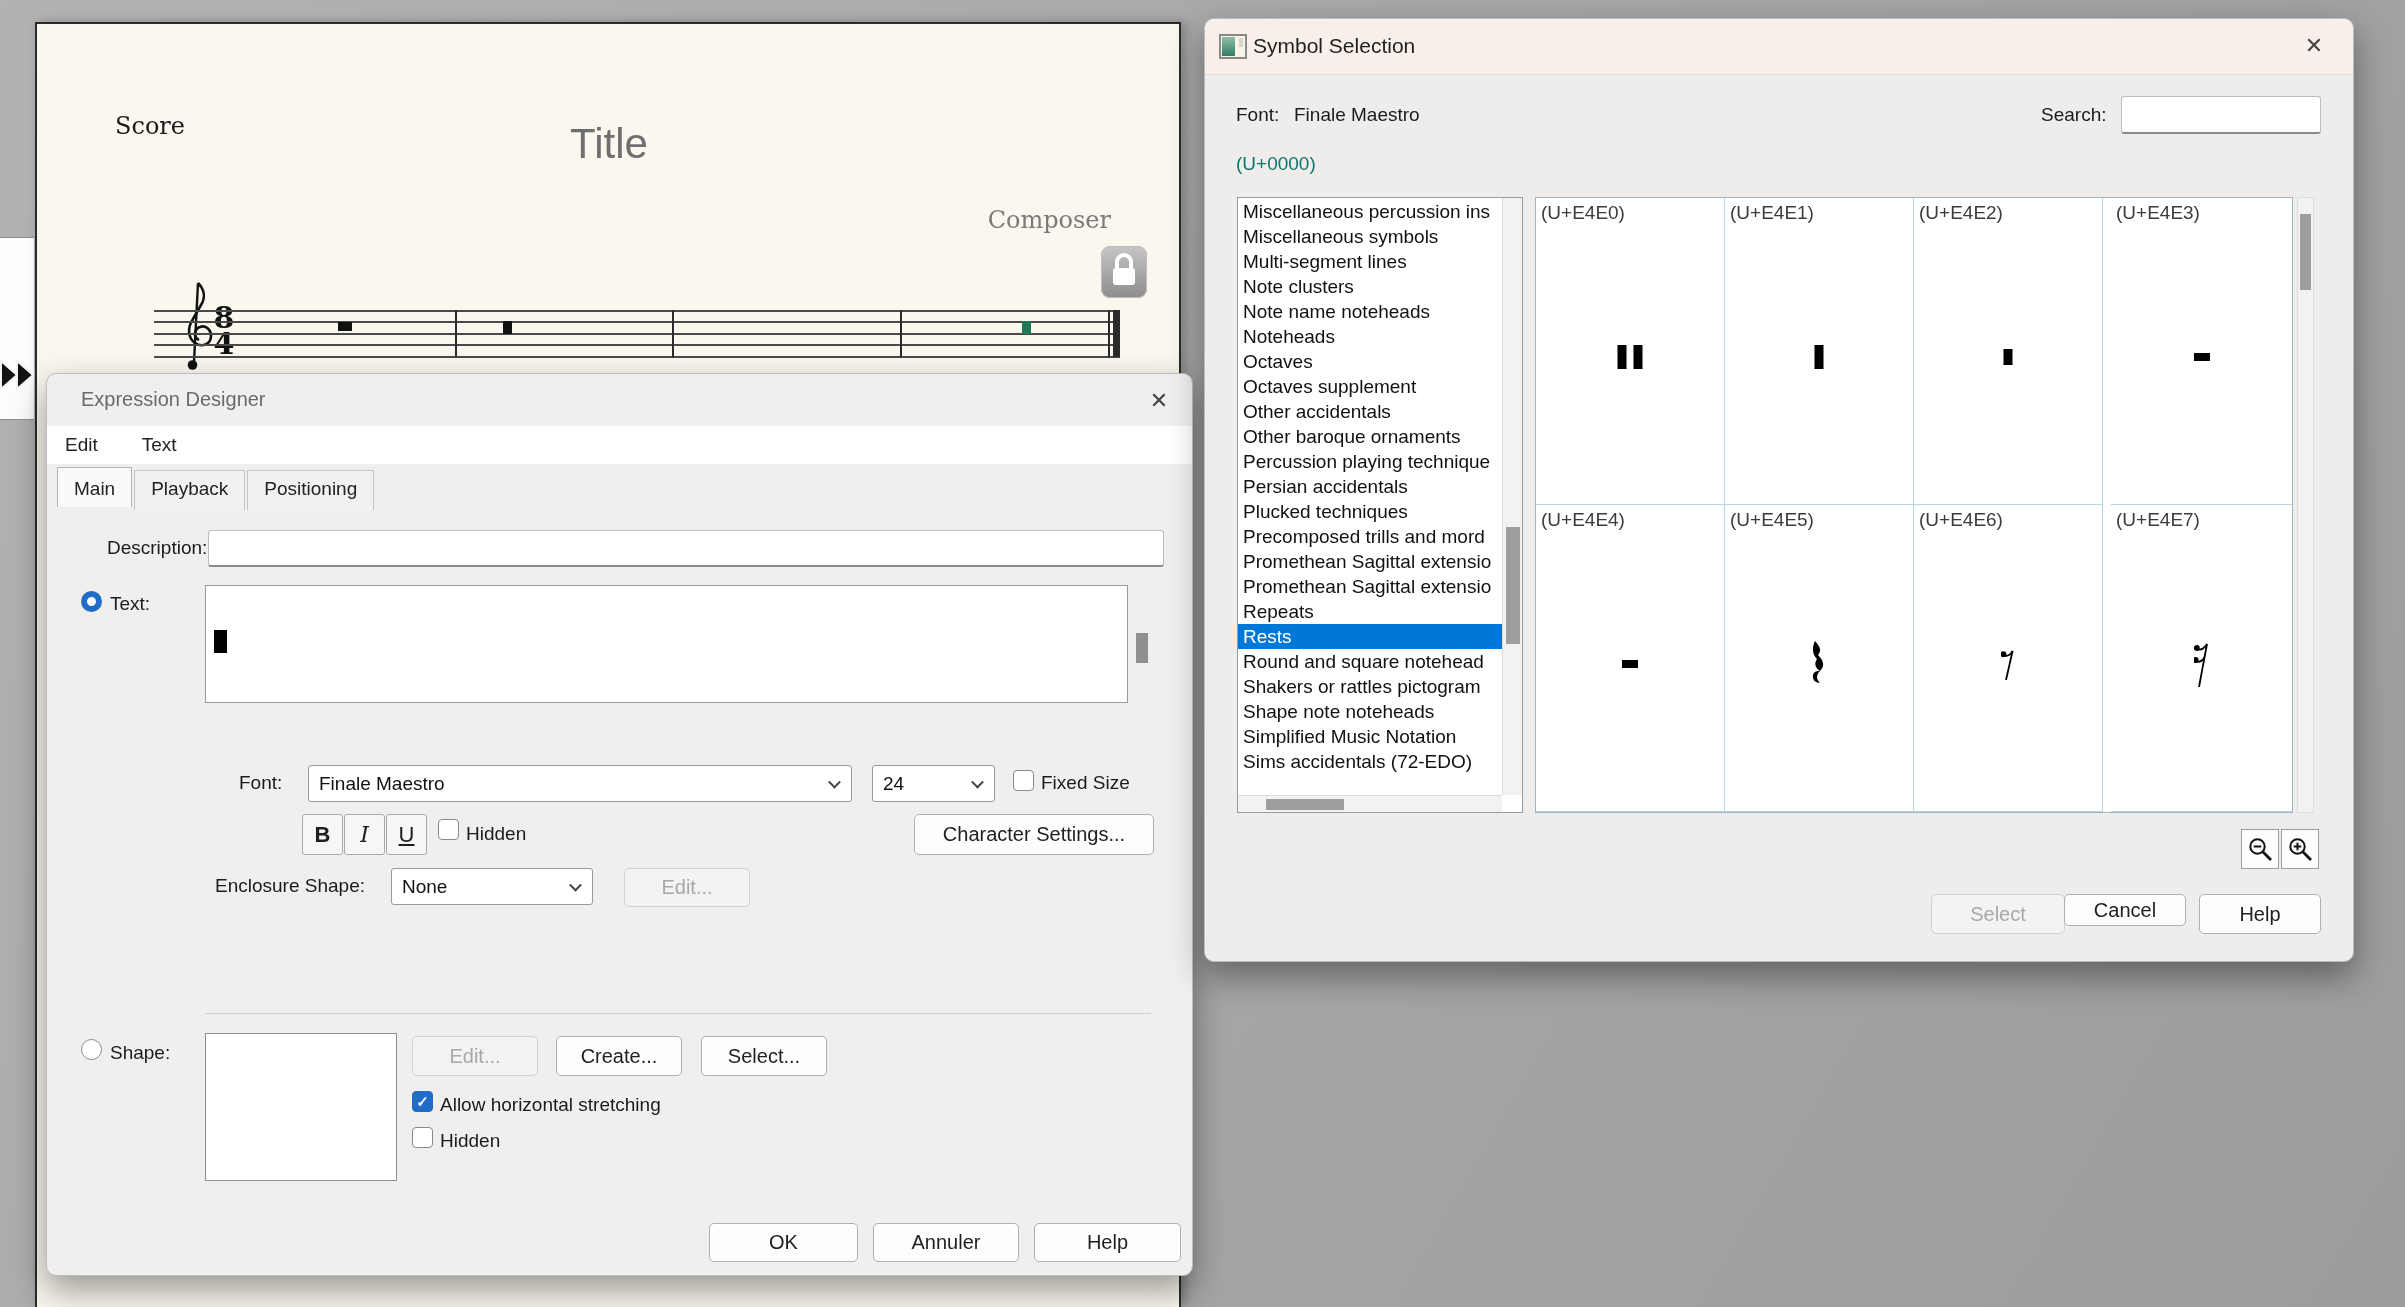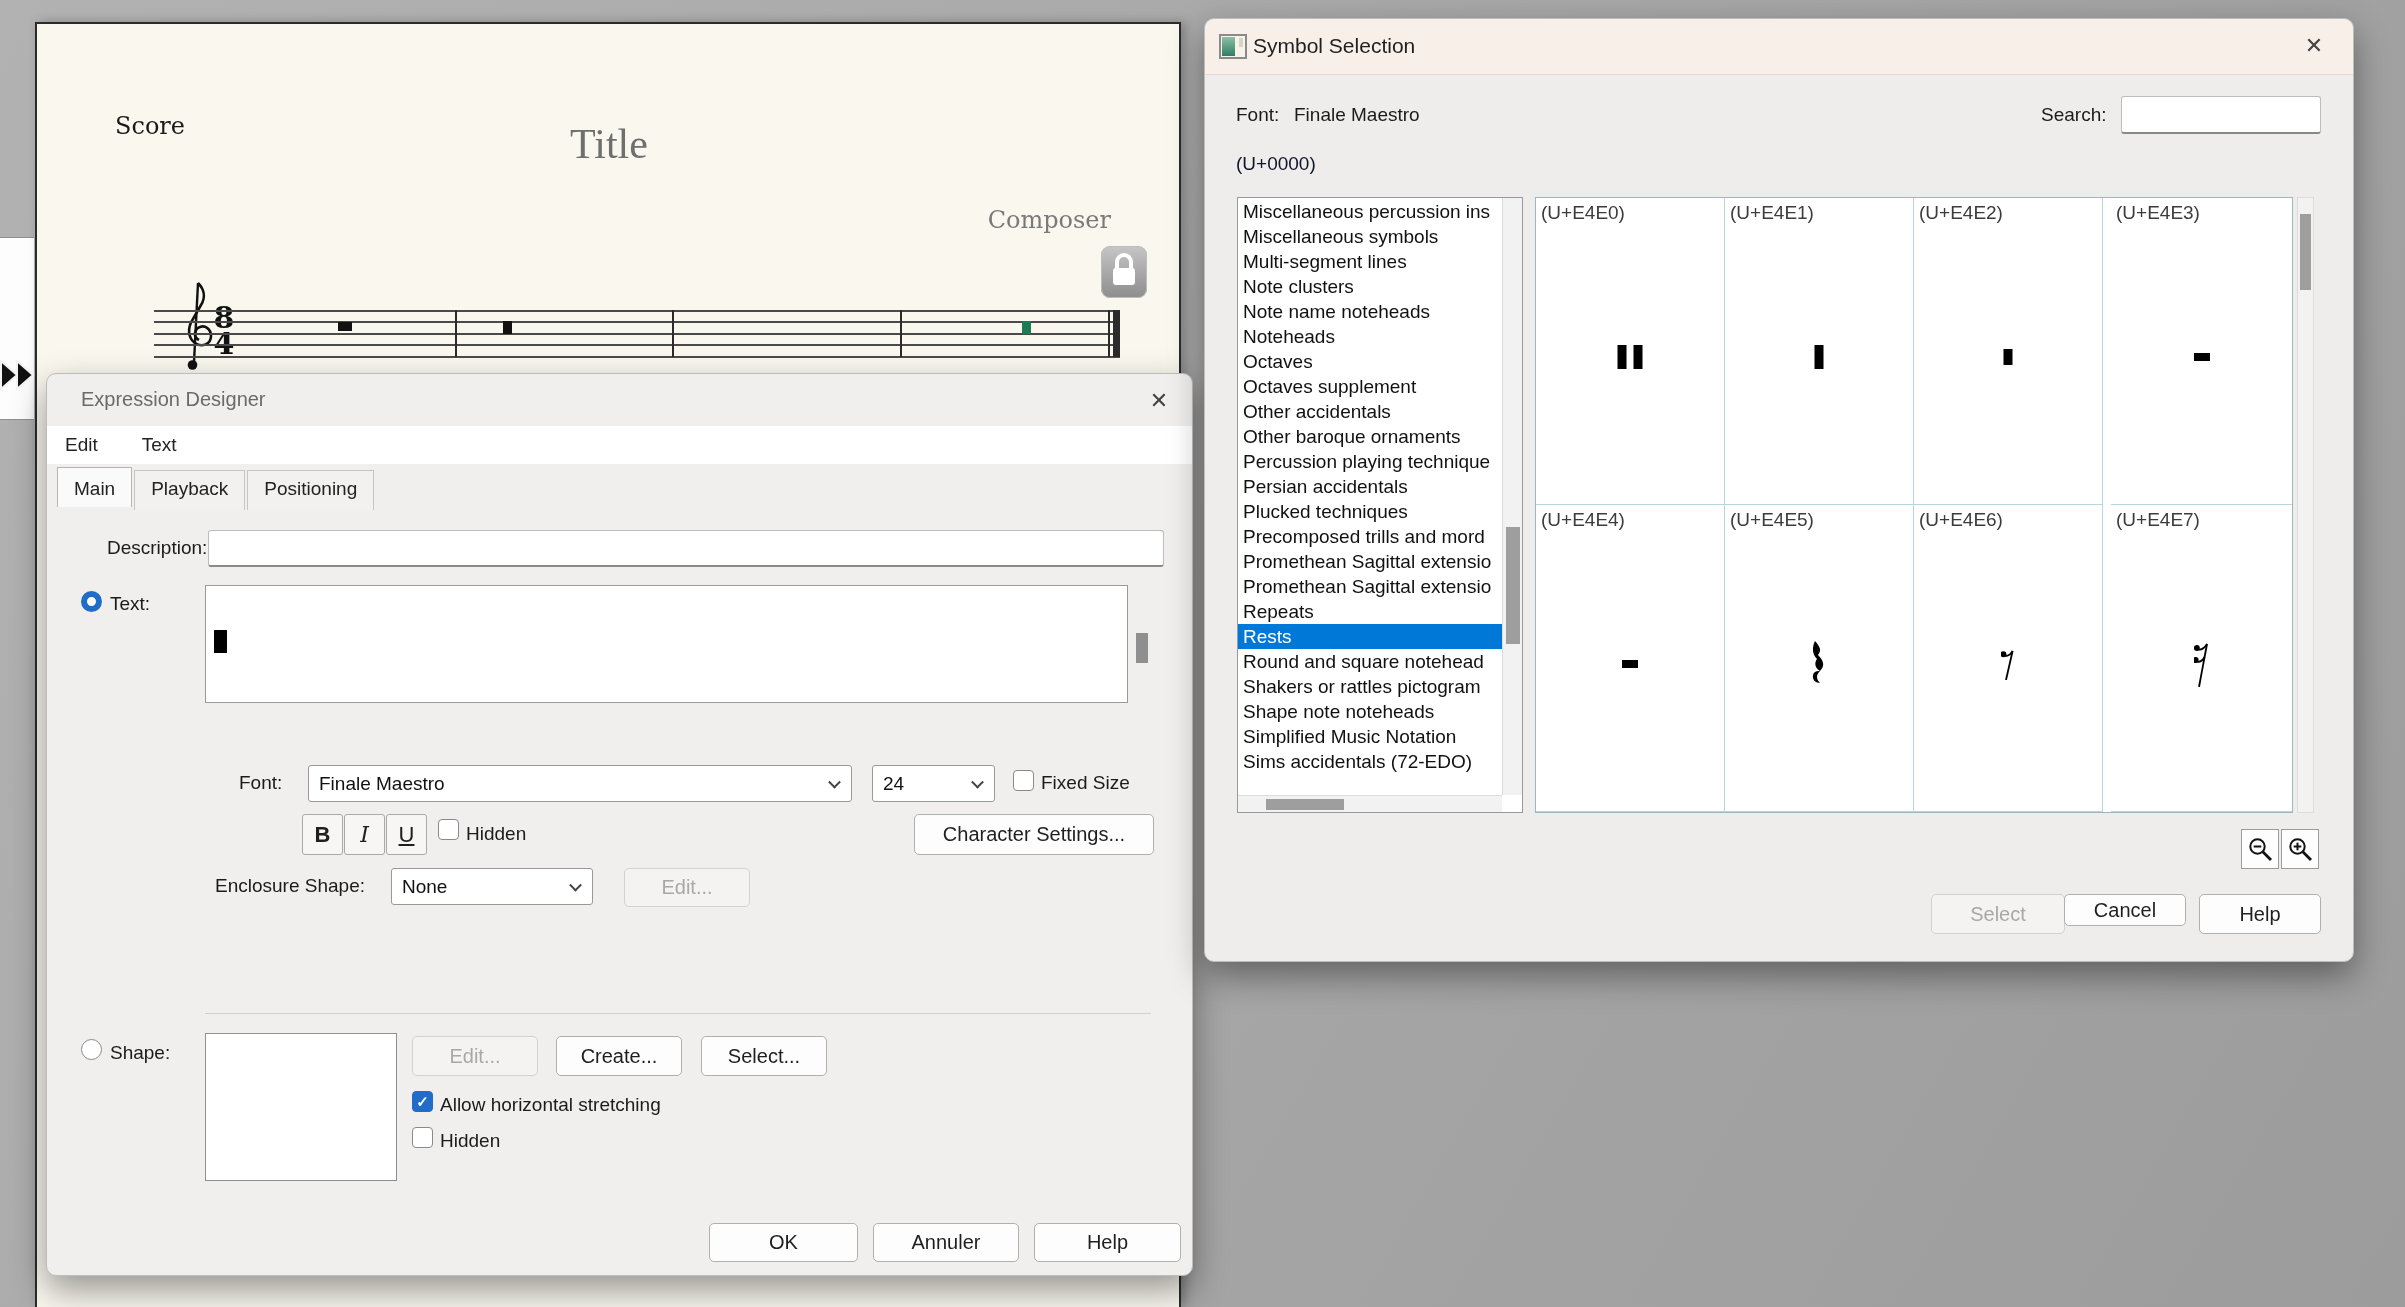--- a/index.html
+++ b/index.html
@@ -6,21 +6,21 @@
   html,body { width:2405px; height:1307px; overflow:hidden; }
   body { font-family:"Liberation Sans", sans-serif; background:linear-gradient(120deg,#b2b2b2,#9c9c9c); position:relative; }
 
   
   .left-white-strip { position:absolute; left:0; top:237px; width:34px; height:183px; background:#fdfdfd; border-top:1px solid #8f8f8f; border-bottom:1px solid #8f8f8f; }
   .cursor-wrap { position:absolute; left:0; top:358px; z-index:60; }
 
   
   .paper { position:absolute; left:35px; top:22px; width:1146px; height:1285px; background:#f9f7ee; border:2px solid #2b2b2b; border-bottom:none; box-shadow:4px 0 10px rgba(0,0,0,.25); }
   .score-part { position:absolute; left:78px; top:88px; font-family:"DejaVu Serif",serif; font-size:24px; color:#1a1a1a; }
-  .score-title { position:absolute; left:2px; right:0; top:96px; text-align:center; font-family:Liberation Serif, serif; font-size:42px; color:#6f6f6f; }
+  .score-title { position:absolute; left:2px; right:0; top:96px; text-align:center; font-family:Liberation Sans, sans-serif; font-size:42px; color:#6f6f6f; }
   .score-composer { position:absolute; right:68px; top:182px; font-family:"DejaVu Serif",serif; font-size:24px; color:#7a7a7a; }
   .lock { position:absolute; right:32px; top:222px; width:46px; height:52px; border-radius:9px; background:linear-gradient(#c6c6c6,#8d8d8d); box-shadow:inset 0 0 0 1px #bdbdbd; }
   .lock .shackle { width:18px; height:15px; border:4px solid #fff; border-bottom:none; border-radius:9px 9px 0 0; margin:7px auto 0; }
   .lock .bodyp { width:22px; height:17px; background:#fff; border-radius:3px; margin:0 auto; }
 
   .staff { position:absolute; left:117px; top:286px; width:966px; height:48px; }
   .staff .line { position:absolute; left:0; right:0; height:2px; background:#4a4a4a; }
   .barline { position:absolute; top:0; width:2px; height:47px; background:#2b2b2b; }
   .barline.final-thin { width:2px; }
   .barline.final-thick { width:7px; }
@@ -75,21 +75,21 @@
   .ss-title { position:absolute; left:48px; top:15px; font-size:21px; color:#1f1f1f; }
   .ss .closex { right:24px; }
   .win-icon { position:absolute; left:14px; top:15px; width:28px; height:25px; border:2px solid #8a8a8a; background:#f7f3e8; }
   .win-icon .pane { position:absolute; left:1px; top:1px; bottom:1px; width:13px; background:linear-gradient(#8fc0a8,#2f7d66); }
   .win-icon .bar { position:absolute; right:2px; top:2px; width:4px; height:9px; background:#d8d4c6; }
 
   .ss .font-lbl { left:31px; top:85px; }
   .ss .font-val { left:89px; top:85px; }
   .ss .search-lbl { left:836px; top:85px; }
   .ss .search-input { left:916px; top:77px; width:200px; height:38px; }
-  .ss .ucode { left:31px; top:134px; color:#0f172a;text-align:right; }
+  .ss .ucode { left:31px; top:134px; color:#0f766e;text-align:right; }
 
   .cat-list { position:absolute; left:32px; top:178px; width:286px; height:616px; background:#fff; border:1px solid #9a9a9a; }
   .cat-items { position:absolute; left:0; top:1px; right:20px; bottom:17px; overflow:hidden; }
   .cat-item { height:25px; line-height:25px; font-size:19px; color:#111; padding-left:5px; white-space:nowrap; overflow:hidden; }
   .cat-item.selected { background:#0078d7; color:#fff; }
   .cat-vscroll { position:absolute; right:0; top:0; bottom:17px; width:20px; background:#f2f2f2; border-left:1px solid #dcdcdc; }
   .cat-vthumb { position:absolute; left:3px; top:329px; width:14px; height:117px; background:#9e9e9e; }
   .cat-hscroll { position:absolute; left:0; right:20px; bottom:0; height:17px; background:#f2f2f2; border-top:1px solid #dcdcdc; }
   .cat-hthumb { position:absolute; left:28px; top:3px; width:78px; height:11px; background:#9e9e9e; }
 

